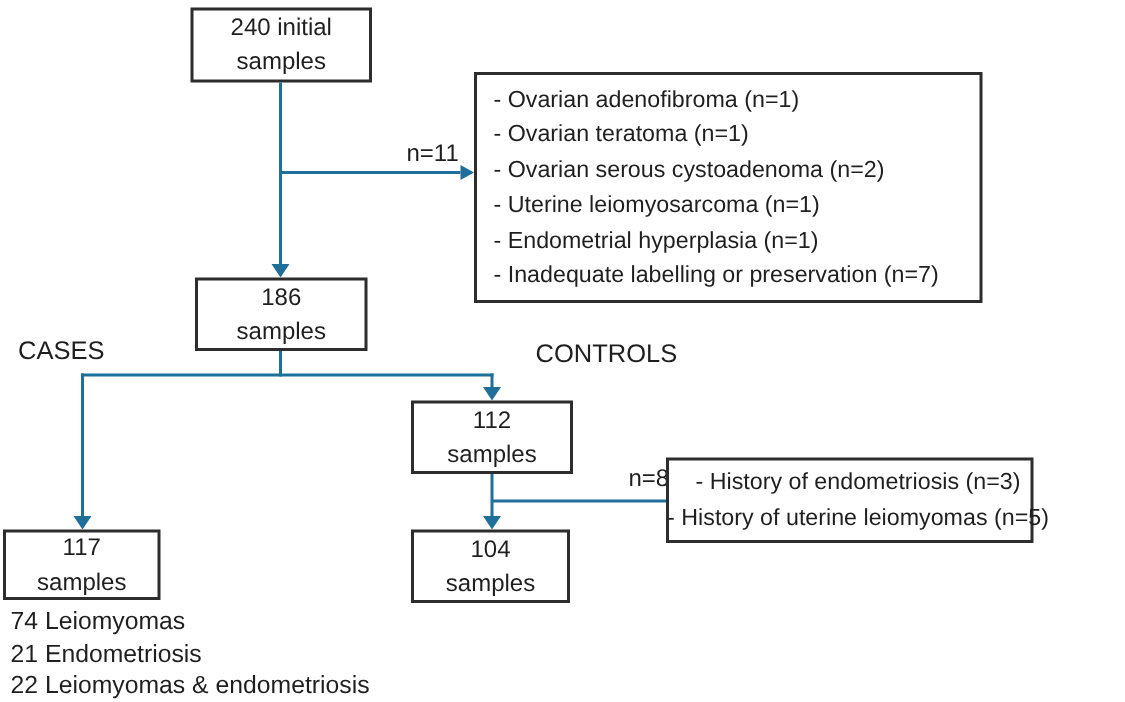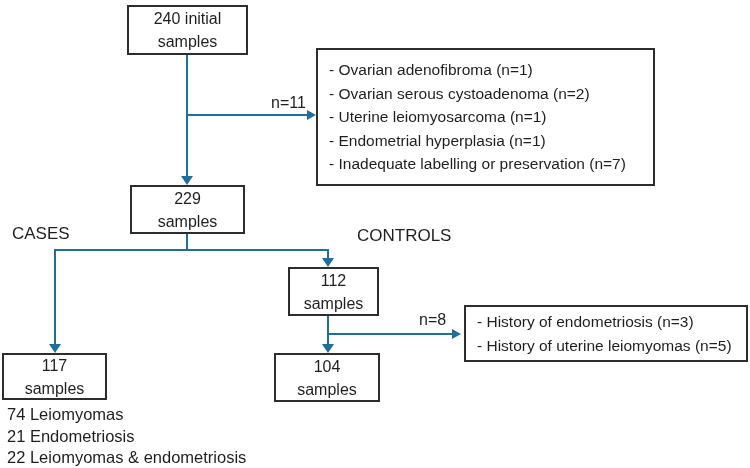--- a/index.html
+++ b/index.html
@@ -70,58 +70,59 @@
     <div>samples</div>
   </div>
 
   <div class="vline" style="left:186px; top:55px; height:121px;"></div>
   <div class="ah-down" style="left:181px; top:176px;"></div>
 
   <div class="hline" style="left:187px; top:114px; width:120px;"></div>
   <div class="ah-right" style="left:307px; top:110px;"></div>
   <div class="edge-lbl" style="left:271px; top:94px;">n=11</div>
 
-  <div class="list-box excl" style="left:316px; top:48px; width:339px; height:138px;">
+  <div class="list-box excl" style="left:316px; top:48px; width:339px; height:154px;">
     <div class="li">- Ovarian adenofibroma (n=1)</div>
+    <div class="li">- Ovarian teratoma (n=1)</div>
     <div class="li">- Ovarian serous cystoadenoma (n=2)</div>
     <div class="li">- Uterine leiomyosarcoma (n=1)</div>
     <div class="li">- Endometrial hyperplasia (n=1)</div>
     <div class="li">- Inadequate labelling or preservation (n=7)</div>
   </div>
 
   <div class="box" style="left:130px; top:185px; width:115px; height:49px;">
-    <div>229</div>
+    <div>186</div>
     <div>samples</div>
   </div>
 
   <div class="lbl" style="left:12px; top:224px;text-align:right;">CASES</div>
   <div class="lbl" style="left:311px; top:226px;margin-left:46px;">CONTROLS</div>
 
   <div class="vline" style="left:186px; top:234px; height:17px;"></div>
   <div class="hline" style="left:54px; top:249px; width:275px;"></div>
 
   <div class="vline" style="left:54px; top:249px; height:96px;"></div>
   <div class="ah-down" style="left:49px; top:344px;"></div>
 
   <div class="vline" style="left:327px; top:249px; height:10px;"></div>
   <div class="ah-down" style="left:322px; top:258px;"></div>
 
-  <div class="box" style="left:274px; top:267px; width:91px; height:49px;margin-left:14px;">
+  <div class="box" style="left:274px; top:267px; width:108px; height:49px;">
     <div>112</div>
     <div>samples</div>
   </div>
 
   <div class="vline" style="left:327px; top:316px; height:28px;"></div>
   <div class="ah-down" style="left:322px; top:344px;"></div>
 
   <div class="hline" style="left:328px; top:333px; width:124px;"></div>
   <div class="ah-right" style="left:452px; top:329px;"></div>
   <div class="edge-lbl" style="left:419px; top:311px;text-align:right;">n=8</div>
 
-  <div class="list-box hist" style="left:464px; top:305px; width:284px; height:57px;">
+  <div class="list-box hist" style="left:444px; top:305px; width:245px; height:57px;align-items:center;">
     <div class="li">- History of endometriosis (n=3)</div>
     <div class="li">- History of uterine leiomyomas (n=5)</div>
   </div>
 
   <div class="box" style="left:274px; top:353px; width:106px; height:49px;">
     <div>104</div>
     <div>samples</div>
   </div>
 
   <div class="box" style="left:2px; top:353px; width:105px; height:47px;">

